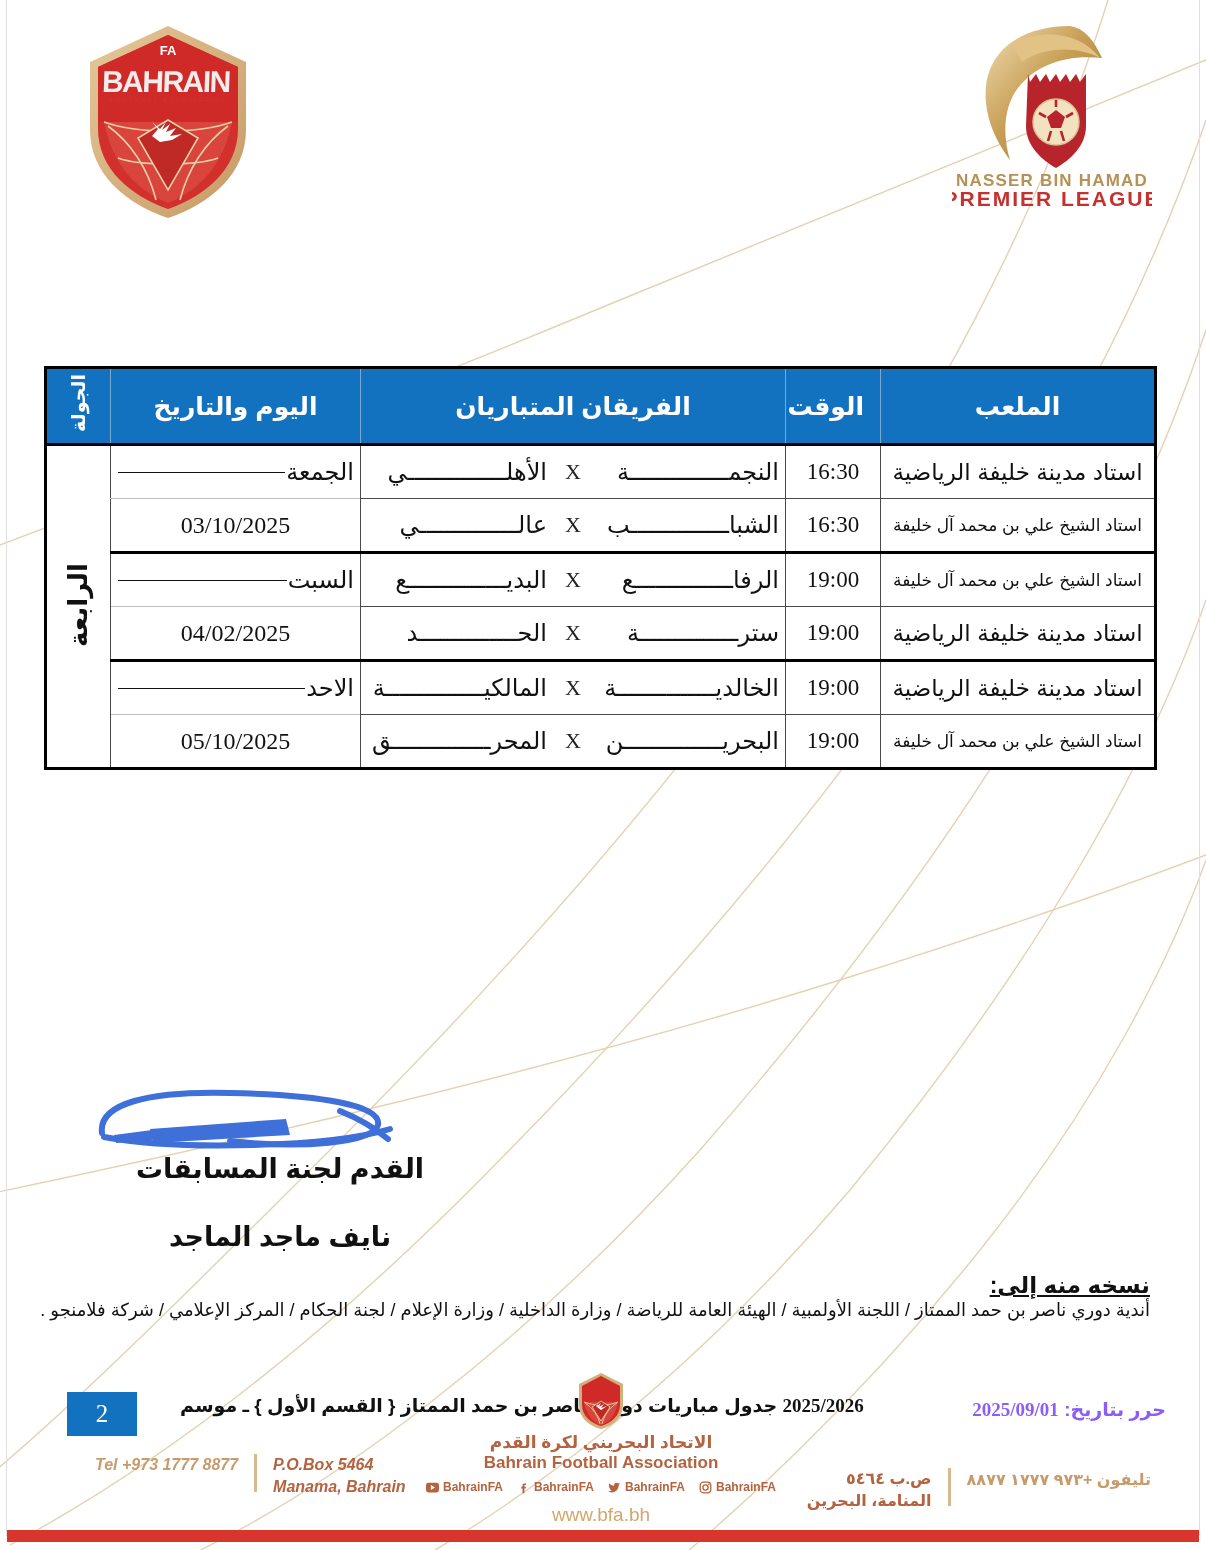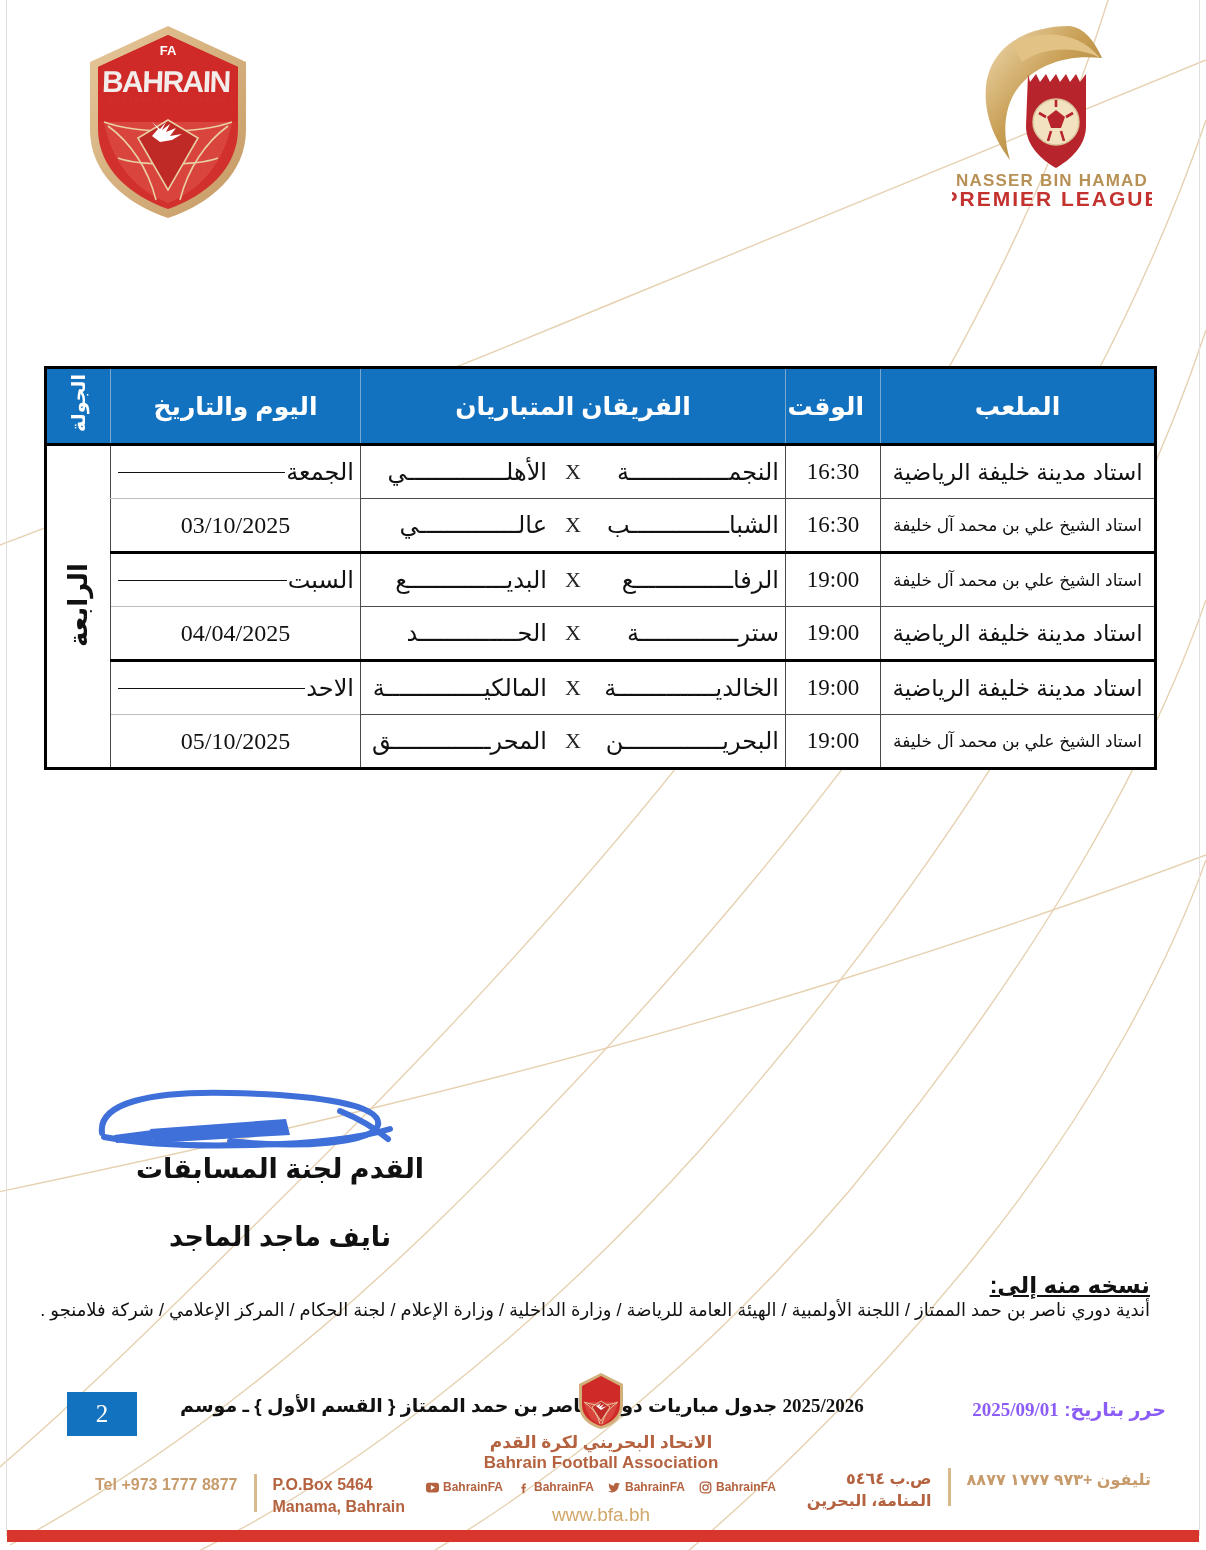--- a/index.html
+++ b/index.html
@@ -278,28 +278,29 @@
     font-weight: bold;
     color: #111;
     white-space: nowrap;
     direction: rtl;
   }
   .footer-title .yr { font-family:"Liberation Serif", serif; direction: ltr; display:inline-block; }
 
   .foot-en {
     position: absolute;
     left: 95px;
-    top: 104px;
+    top: 84px;
     direction: ltr;
     text-align: left;
     color: #b4623f;
     font-size: 16px;
     font-weight: bold;
     display: flex;
     align-items: flex-start;
+    font-style: italic;
   }
   .foot-en .tel { color:#c79b6c; font-weight:bold; white-space:nowrap; padding-top:2px;}
   .foot-en .divider { width:3px; height:38px; background:#d8b98e; margin:0 16px; }
   .foot-en .addr { line-height:1.35; color:#b4623f; white-space:nowrap;}
 
   .foot-ar {
     position: absolute;
     right: 55px;
     top: 98px;
     direction: rtl;
@@ -492,21 +493,21 @@
           <tr>
             <td class="stadium">استاد مدينة خليفة الرياضية</td>
             <td class="time">19:00</td>
             <td class="teams">
               <div class="match-line">
                 <span class="team home">سترــــــــــــــة</span>
                 <span class="vs">X</span>
                 <span class="team away">الحــــــــــــــد</span>
               </div>
             </td>
-            <td class="date-cell date-num">04/04/2025</td>
+            <td class="date-cell date-num">04/02/2025</td>
           </tr>
           <tr class="day-start">
             <td class="stadium">استاد مدينة خليفة الرياضية</td>
             <td class="time">19:00</td>
             <td class="teams">
               <div class="match-line">
                 <span class="team home">الخالديــــــــــــــة</span>
                 <span class="vs">X</span>
                 <span class="team away">المالكيــــــــــــــة</span>
               </div>

